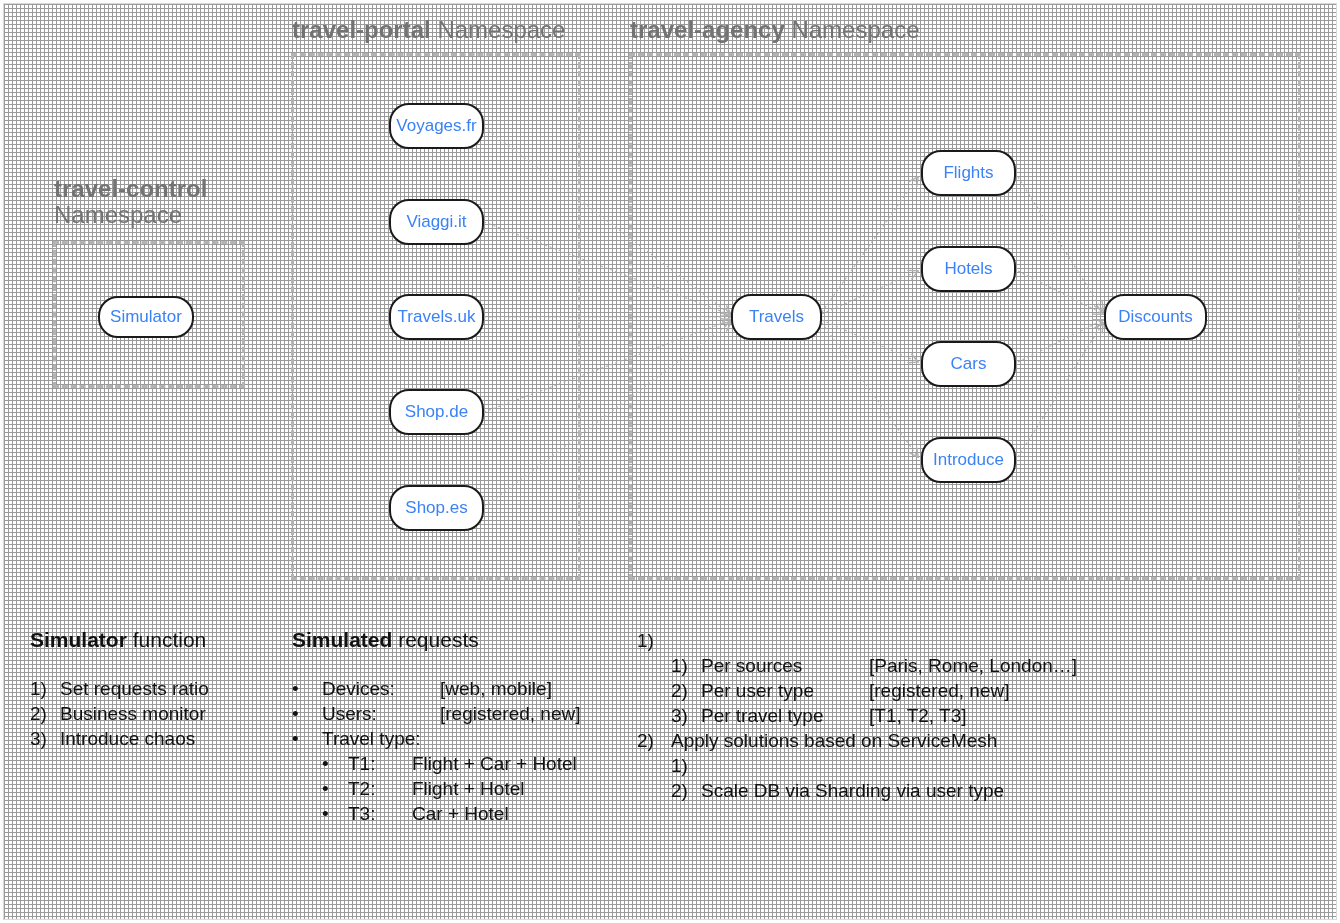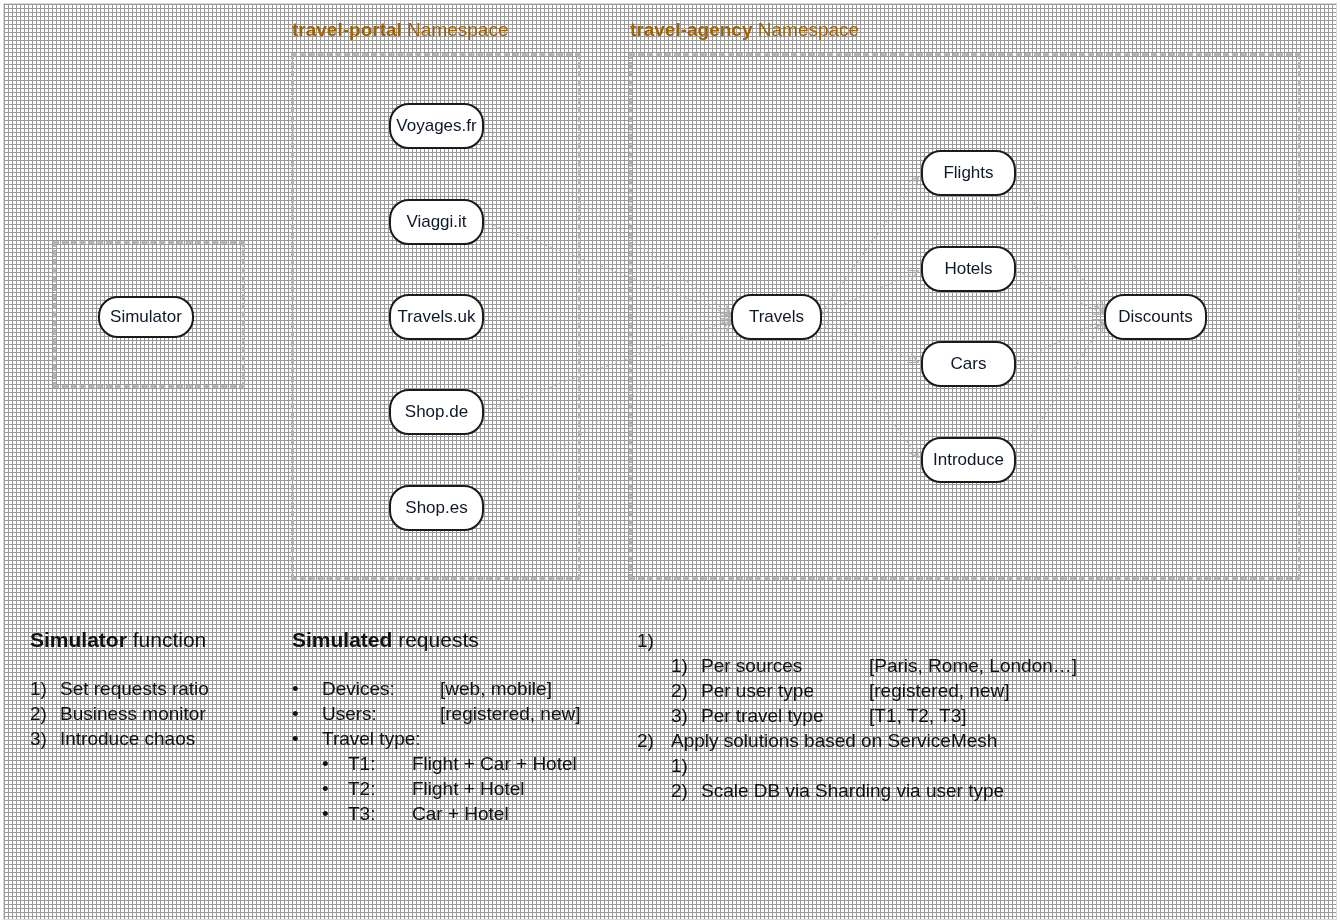--- a/index.html
+++ b/index.html
@@ -41,40 +41,40 @@
   
   .ns-box{
     position:absolute;
     border:3px dashed #b3b3b3;
     box-sizing:border-box;
     background:transparent;
   }
   
   .ns-caption{
     position:absolute;
-    font-size:19px;
+    font-size:24px;
     line-height:26px;
     white-space:nowrap;
-    color:#a16207;
+    color:#737373;
   }
   .ns-caption b{font-weight:bold;}
   .ns-caption .light{font-weight:normal;}
 
   
   .node{
     position:absolute;
     box-sizing:border-box;
     border:2px solid #1a1a1a;
     border-radius:20px;
     background:#ffffff;
     display:flex;
     align-items:center;
     justify-content:center;
     font-size:17px;
-    color:#0f172a;
+    color:#3b82f6;
     z-index:5;
   }
 
   
   .txt-col{position:absolute;}
   .txt-title{
     font-size:21px;
     line-height:24px;
     white-space:nowrap;
     margin-bottom:24px;
@@ -108,20 +108,24 @@
 <body>
 
 <div id="canvas">
 
   <div id="grid"></div>
 
   <div class="ns-box" style="left:53px; top:241px; width:192px; height:147px;"></div>
   <div class="ns-box" style="left:291px; top:53px; width:290px; height:527px;"></div>
   <div class="ns-box" style="left:629px; top:53px; width:672px; height:527px;"></div>
 
+  <div class="ns-caption" style="left:54px; top:176px;">
+    <b>travel-control</b><br>
+    <span class="light">Namespace</span>
+  </div>
   <div class="ns-caption" style="left:292px; top:17px;">
     <b>travel-portal</b>
     <span class="light">Namespace</span>
   </div>
   <div class="ns-caption" style="left:630px; top:17px;">
     <b>travel-agency</b>
     <span class="light">Namespace</span>
   </div>
 
   <svg id="wires" viewBox="0 0 1340 923">

